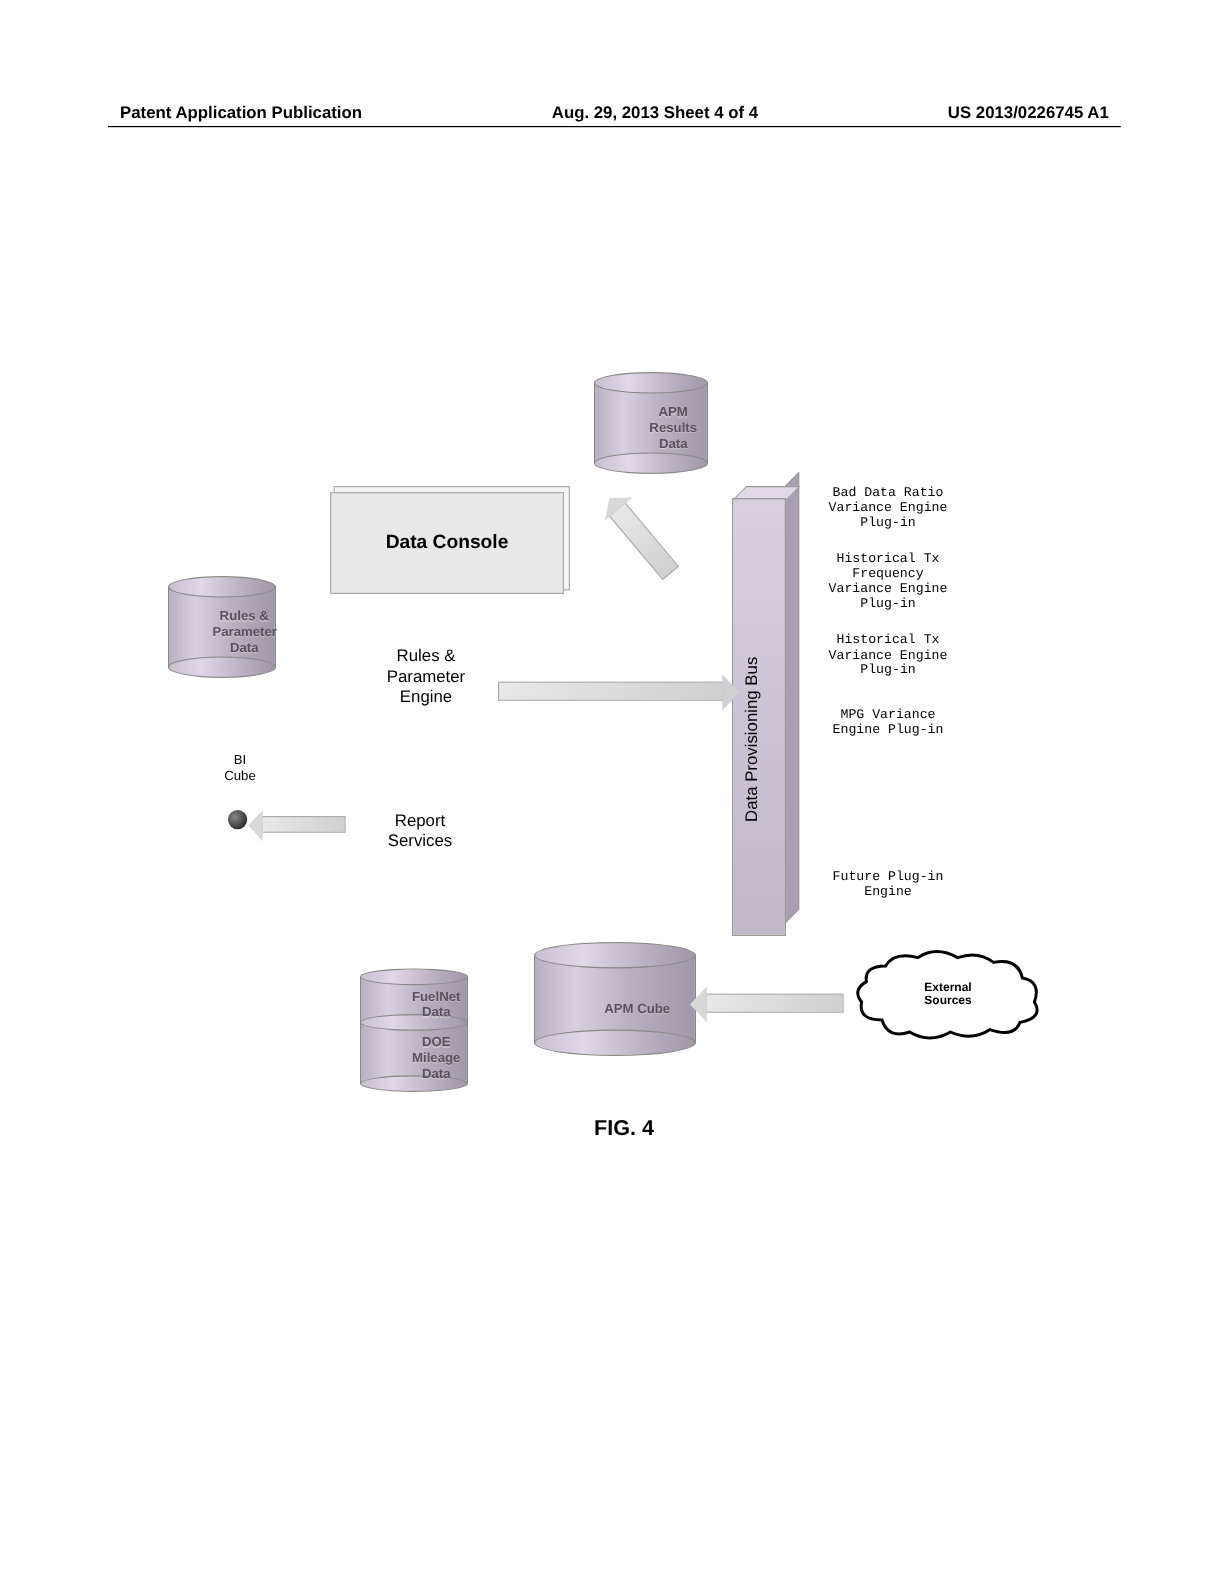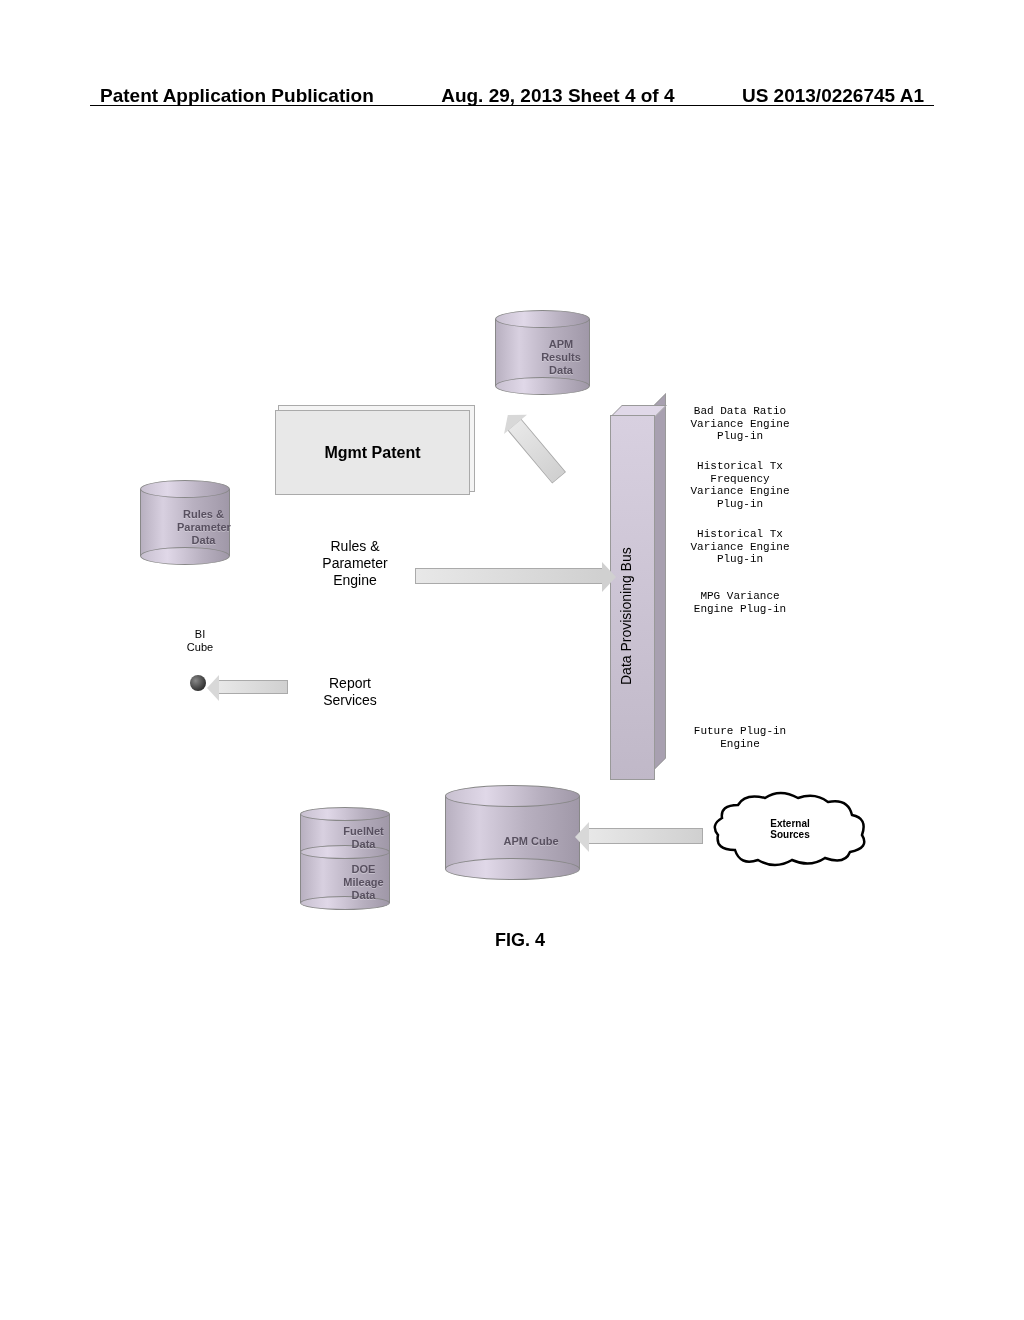--- a/index.html
+++ b/index.html
@@ -11,21 +11,21 @@
     position: relative;
     color: #000;
   }
   .header {
     position: absolute;
     top: 85px;
     left: 100px;
     right: 100px;
     display: flex;
     justify-content: space-between;
-    font-size: 19px;
+    font-size: 14px;
     font-weight: bold;
   }
   .header-left { }
   .header-center { }
   .header-right { }
   .header-line {
     position: absolute;
     top: 105px;
     left: 90px;
     right: 90px;
@@ -298,21 +298,21 @@
 <div class="diagram">
 
   <div class="cylinder apm-results">
     <div class="cyl-body"></div>
       <div class="cyl-top"></div>
       <div class="cyl-bottom"></div>
     <div class="cyl-label">APM<br>Results<br>Data</div>
   </div>
 
   <div class="mgmt-console">
-    <span>Mgmt Patent</span>
+    <span>Data Console</span>
   </div>
 
   <div class="cylinder rules-param">
     <div class="cyl-body"></div>
       <div class="cyl-top"></div>
       <div class="cyl-bottom"></div>
     <div class="cyl-label">Rules &amp;<br>Parameter<br>Data</div>
   </div>
 
   <div class="text-label rules-engine">Rules &amp;<br>Parameter<br>Engine</div>

